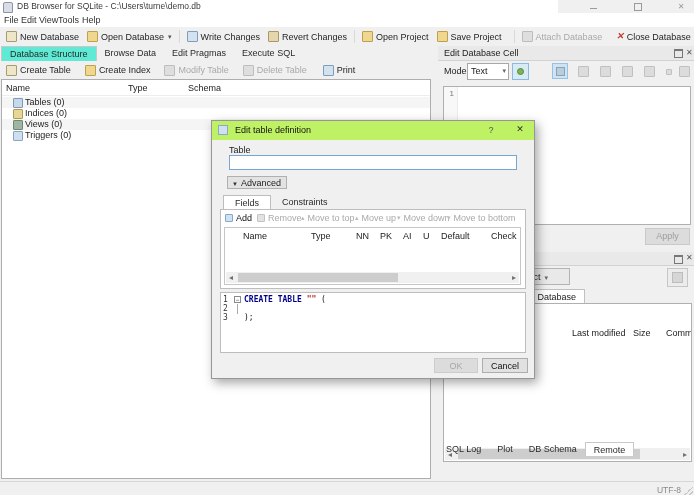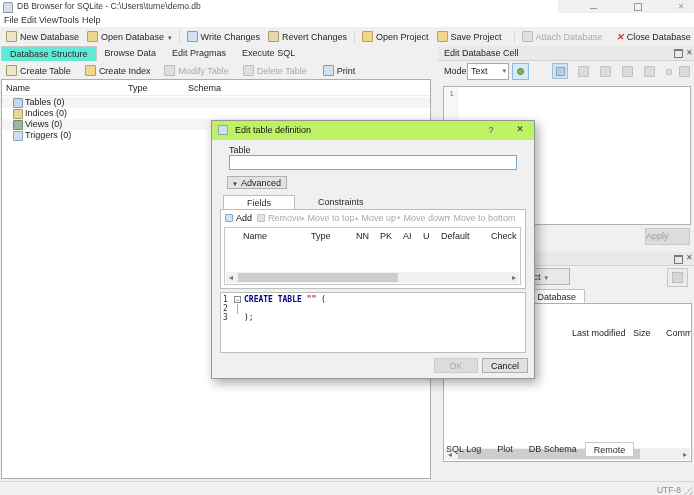--- a/index.html
+++ b/index.html
@@ -14,21 +14,21 @@
   .cap{top:1px;width:20px;height:11px;text-align:center;color:#9b9b9b;font-size:8px;line-height:11px}
   #cap-min{left:583px}#cap-max{left:628px}#cap-close{left:671px}
   #cap-min i{display:inline-block;width:7px;border-bottom:1px solid #9b9b9b;height:6px}
   #cap-max i{display:inline-block;width:6px;height:6px;border:1px solid #9b9b9b;margin-top:2px}
   
   #menubar{left:0;top:13px;width:694px;height:14px;background:#ffffff}
   #menubar span{position:absolute;top:2px;color:#333}
   
   .tbar{display:flex;align-items:center;white-space:nowrap}
   #toolbar{left:0;top:27px;width:694px;height:19px;padding-left:2px}
-  .tbtn{display:inline-flex;align-items:flex-end;gap:3px;padding:2px 4px;color:#1f1f1f}
+  .tbtn{display:inline-flex;align-items:center;gap:3px;padding:2px 4px;color:#1f1f1f}
   .tsep{width:1px;height:13px;background:#d9d9d9;margin:0 3px}
   .ic{display:inline-block;width:9px;height:9px;border-radius:1px}
   .ic-newdb{background:#eee6c8;border:1px solid #a89c6c}
   .ic-opendb{background:#efd88e;border:1px solid #bfa050}
   .ic-write{background:#d2e2f0;border:1px solid #7f9cb8}
   .ic-revert{background:#e6d6ae;border:1px solid #ab9868}
   .ic-proj{background:#efd88e;border:1px solid #bfa050}
   .ic-gray{background:#dedede;border:1px solid #bdbdbd}
   .ic-x{color:#c0392b;font-size:9px;font-weight:bold;line-height:9px}
   .dd{font-size:7px;color:#555;margin-left:1px}
@@ -62,21 +62,21 @@
   #modecombo .arr{position:absolute;right:2px;top:3px;font-size:7px;color:#666}
   #modetoggle{left:512px;top:63px;width:15px;height:15px;background:#d9eaf7;border:1px solid #8cb9e0}
   #modetoggle .dot{position:absolute;left:4px;top:4px;width:7px;height:7px;border-radius:50%;background:#7cb45c;border:1px solid #558a38;box-sizing:border-box}
   .miniico{position:absolute;top:66px;width:9px;height:9px;background:#dcdcdc;border:1px solid #c0c0c0;border-radius:1px}
   #celltool-sel{left:552px;top:63px;width:14px;height:14px;background:#cfe3f5;border:1px solid #9ac0e4}
   #celltool-sel i{position:absolute;left:3px;top:3px;width:7px;height:7px;background:#b9cedd;border:1px solid #8aa2b5}
   
   #celledit{left:443px;top:86px;width:246px;height:137px;background:#fff;border:1px solid #b0b0b0}
   #celledit .gutter{position:absolute;left:0;top:0;bottom:0;width:13px;background:#f8f8f8;border-right:1px solid #ececec}
   #celledit .lnum{position:absolute;right:3px;top:2px;color:#777;font-size:8px}
-  #applybtn{left:645px;top:228px;width:43px;height:15px;background:#dcdcdc;border:1px solid #c9c9c9;line-height:14px;color:#9d9d9d}
+  #applybtn{left:645px;top:228px;width:43px;height:15px;background:#dcdcdc;border:1px solid #c9c9c9;text-align:center;line-height:14px;color:#9d9d9d}
   
   #connectbtn{left:498px;top:268px;width:72px;height:17px;background:#e9e9e9;border:1px solid #b4b4b4;line-height:16px;padding-left:8px;box-sizing:border-box}
   #connectbtn .arr{font-size:7px;color:#666;margin-left:4px}
   #rem-iconbtn{left:667px;top:268px;width:19px;height:17px;background:#ececec;border:1px solid #c6c6c6}
   #rem-iconbtn i{position:absolute;left:4px;top:3px;width:9px;height:9px;background:#d6d6d6;border:1px solid #bdbdbd}
   #curdbtab{left:496px;top:289px;height:14px;padding:2px 8px;background:#fff;border:1px solid #c0c0c0;border-bottom:none;color:#222}
   #rembox{left:443px;top:303px;width:247px;height:157px;background:#fff;border:1px solid #b0b0b0;overflow:hidden}
   #rembox .rcol{position:absolute;top:24px;color:#222;white-space:nowrap}
   #rembox .hsb{position:absolute;left:1px;right:1px;bottom:1px;height:12px;background:#f0f0f0}
   .sbarr{position:absolute;top:2px;color:#707070;font-size:8px;line-height:9px}
@@ -97,21 +97,21 @@
   #dlgtitle{position:absolute;left:0;top:0;width:100%;height:19px;background:#bef264}
   #dlgtitle .dico{position:absolute;left:6px;top:4px;width:10px;height:10px;background:#cfe0ef;border:1px solid #8fa8c8}
   #dlgtitle .txt{position:absolute;left:23px;top:4px;color:#111}
   #dlg-help{position:absolute;left:272px;top:4px;width:14px;text-align:center;color:#555}
   #dlg-close{position:absolute;left:300px;top:3px;width:16px;text-align:center;color:#333;font-size:9px}
   .dlbl{position:absolute;color:#222}
   #dlg-input{position:absolute;left:17px;top:34px;width:288px;height:15px;background:#fff;border:1px solid #76a7d4}
   #advbtn{position:absolute;left:15px;top:55px;height:13px;padding:1px 5px 1px 4px;background:#e3e3e3;border:1px solid #b0b0b0;color:#222}
   #advbtn .tri{font-size:6px;margin-right:3px;color:#333}
   #dlgtabs{position:absolute;left:11px;top:74px;height:14px;display:flex}
-  .dtab{padding:2px 23px;color:#2a2a2a}
+  .dtab{padding:2px 11px;color:#2a2a2a}
   .dtab.act{background:#fff;border:1px solid #bdbdbd;border-bottom:none}
   #fieldpane{position:absolute;left:8px;top:88px;width:306px;height:80px;background:#fff;border:1px solid #bdbdbd}
   .fbtn{position:absolute;top:3px;display:inline-flex;align-items:center;gap:3px;color:#111}
   .fico{display:inline-block;width:8px;height:8px;border-radius:1px}
   .fico-add{background:#cfe2f2;border:1px solid #84a9c9}
   .fico-rem{background:#e2e2e2;border:1px solid #c2c2c2}
   .mvarr{color:#bdbdbd;font-size:7px}
   #grid{position:absolute;left:3px;top:17px;width:297px;height:58px;border:1px solid #c6c6c6}
   #grid .gcol{position:absolute;top:3px;color:#222}
   #grid .hsb{position:absolute;left:1px;right:1px;bottom:1px;height:11px;background:#f0f0f0}

